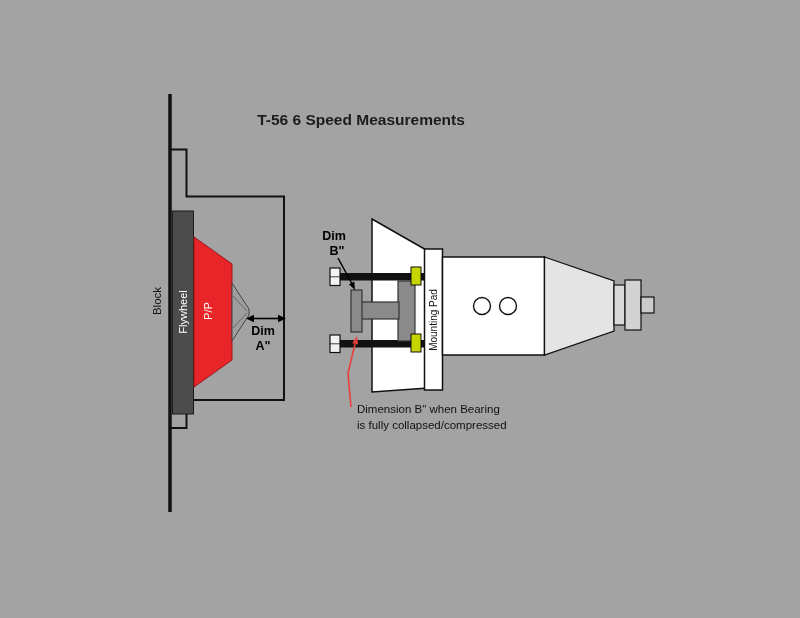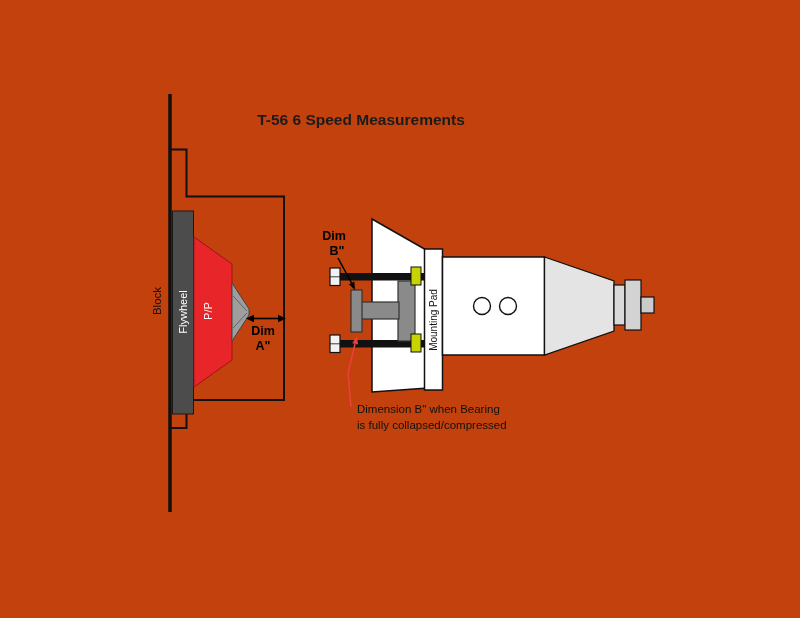--- a/index.html
+++ b/index.html
@@ -1,16 +1,16 @@
 <!DOCTYPE html>
 <html><head>
 <meta charset="utf-8">
 <style>
   html,body{margin:0;padding:0;background:#ffffff;}
-  .stage{position:relative;width:800px;height:618px;background:#c2410c;overflow:hidden;
+  .stage{position:relative;width:800px;height:618px;background:#a3a3a3;overflow:hidden;
          font-family:"Liberation Sans","DejaVu Sans",sans-serif;text-align:center;}
   svg text{font-family:"Liberation Sans","DejaVu Sans",sans-serif;}
   .title-text{font-size:15.5px;font-weight:600;fill:#1c1c1c;}
   .rot-label{font-size:11.5px;fill:#111;}
   .rot-label-white{font-size:11px;fill:#ffffff;}
   .dim-label{font-size:12.5px;font-weight:700;fill:#000;}
   .pad-label{font-size:10px;fill:#111;}
   .note-label{font-size:11.5px;fill:#111;}
   .outline{fill:none;stroke:#111;stroke-width:2;}
 </style>

